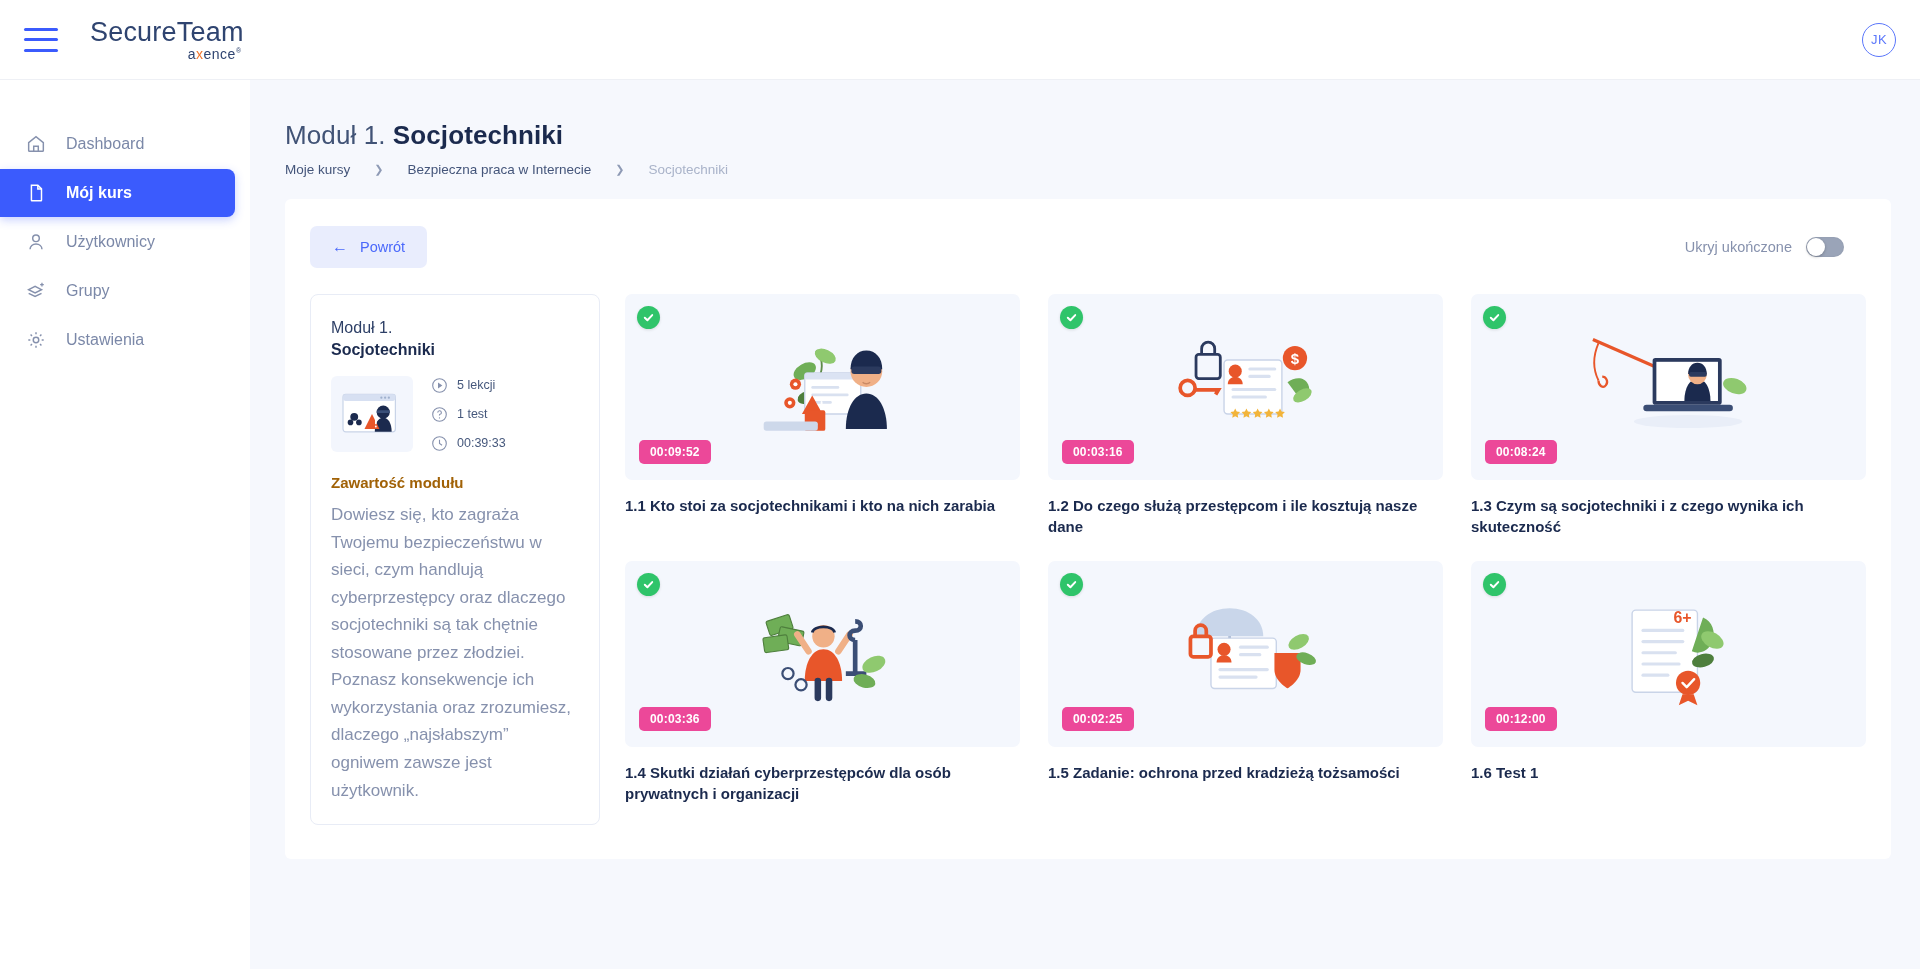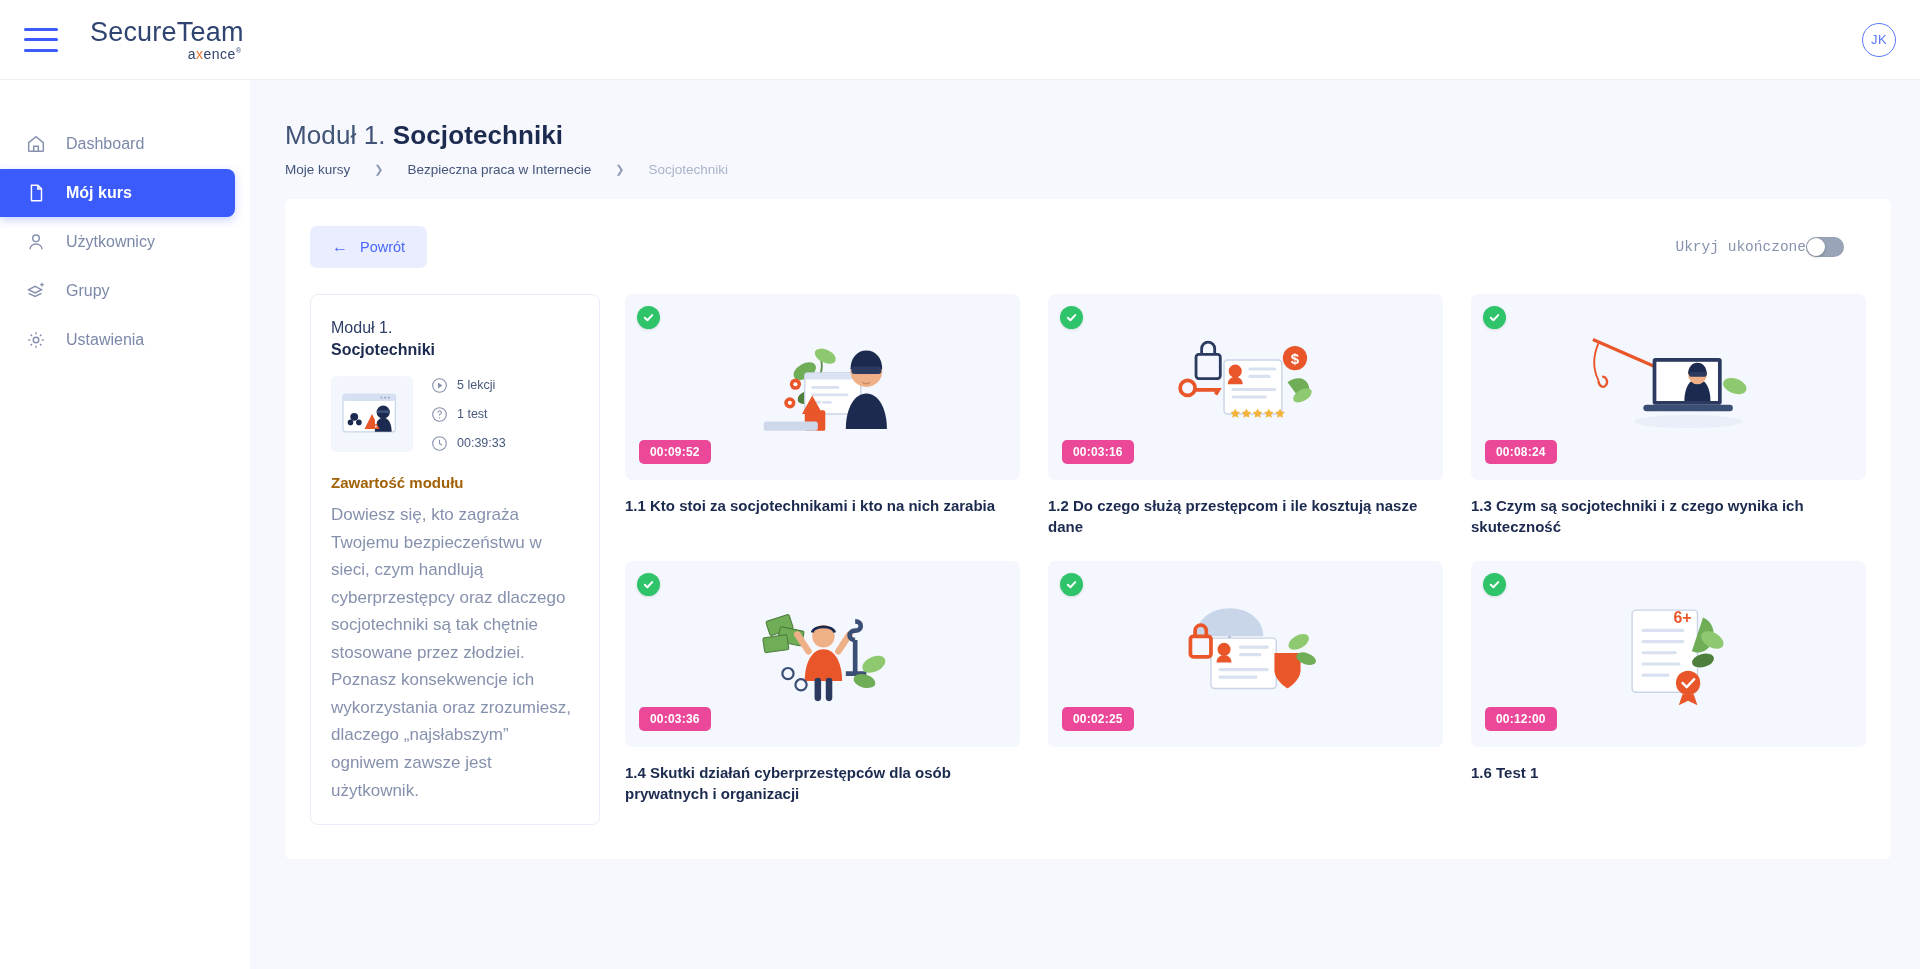--- a/index.html
+++ b/index.html
@@ -116,21 +116,21 @@
   .panel-top { display: flex; align-items: center; justify-content: space-between; }
   .back-btn {
     display: inline-flex; align-items: center; gap: 12px;
     background: #e9edfd; color: #4a68fb;
     border: none; border-radius: 7px;
     height: 42px; padding: 0 22px;
     font-size: 14.5px; font-family: inherit;
     cursor: pointer;
   }
   .back-btn .arrow { font-size: 16px; line-height: 1; }
-  .hide-done { display: flex; align-items: center; margin-right: 22px; font-family: Liberation Mono, monospace; }
+  .hide-done { display: flex; align-items: center; gap: 14px; margin-right: 22px; }
   .hide-done-label { color: #8691ad; font-size: 14.5px; }
   .toggle {
     width: 38px; height: 20px; border-radius: 10px;
     background: #9aa4b8; position: relative; cursor: pointer;
     box-shadow: inset 0 0 2px rgba(0,0,0,.08);
   }
   .toggle .knob {
     position: absolute; top: 1px; left: 1px;
     width: 18px; height: 18px; border-radius: 50%;
     background: #ffffff; box-shadow: 0 1px 3px rgba(0,0,0,.25);
@@ -524,20 +524,21 @@
                 <path d="M84 84c0-5 4-8 8-8s8 3 8 8z" fill="#e8562a"></path>
                 <rect x="56" y="56" width="22" height="22" rx="3" fill="none" stroke="#e8562a" stroke-width="4"></rect>
                 <path d="M61 56v-6a6 6 0 0 1 12 0v6" fill="none" stroke="#e8562a" stroke-width="4"></path>
                 <path d="M146 74h28v18c0 12-14 20-14 20s-14-8-14-20z" fill="#e8562a"></path>
                 <ellipse cx="172" cy="62" rx="12" ry="7" fill="#8fc96f" transform="rotate(-30 172 62)"></ellipse>
                 <ellipse cx="180" cy="80" rx="11" ry="6" fill="#6fae57" transform="rotate(20 180 80)"></ellipse>
               </svg>
             </div>
             <div class="duration">00:02:25</div>
           </div>
+          <h3 class="lesson-title">1.5 Zadanie: ochrona przed kradzieżą tożsamości</h3>
         </article>
 
         <article class="lesson">
           <div class="lesson-thumb">
             <div class="check">
               <svg viewBox="0 0 14 14" fill="none" stroke="#ffffff" stroke-width="2.1" stroke-linecap="round" stroke-linejoin="round">
                   <path d="M3 7.2 5.8 10 11 4.4"></path>
                 </svg>
             </div>
             <div class="lesson-art">

